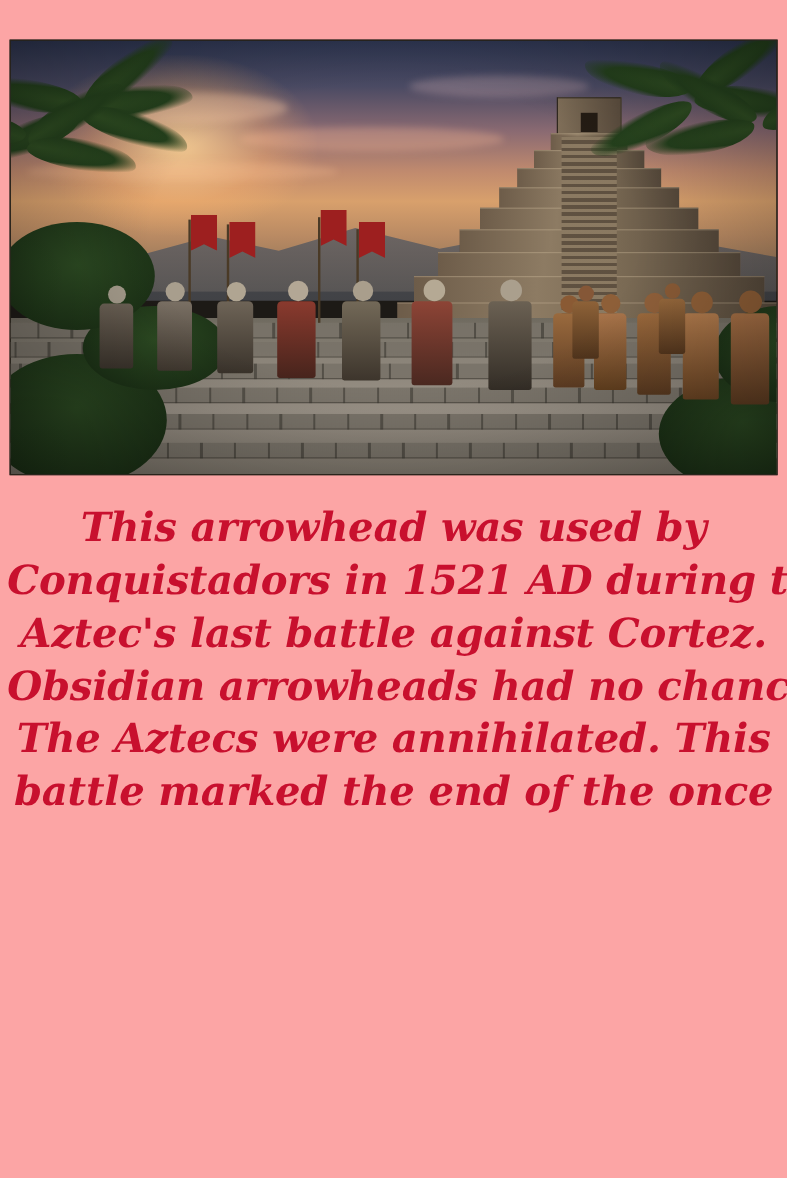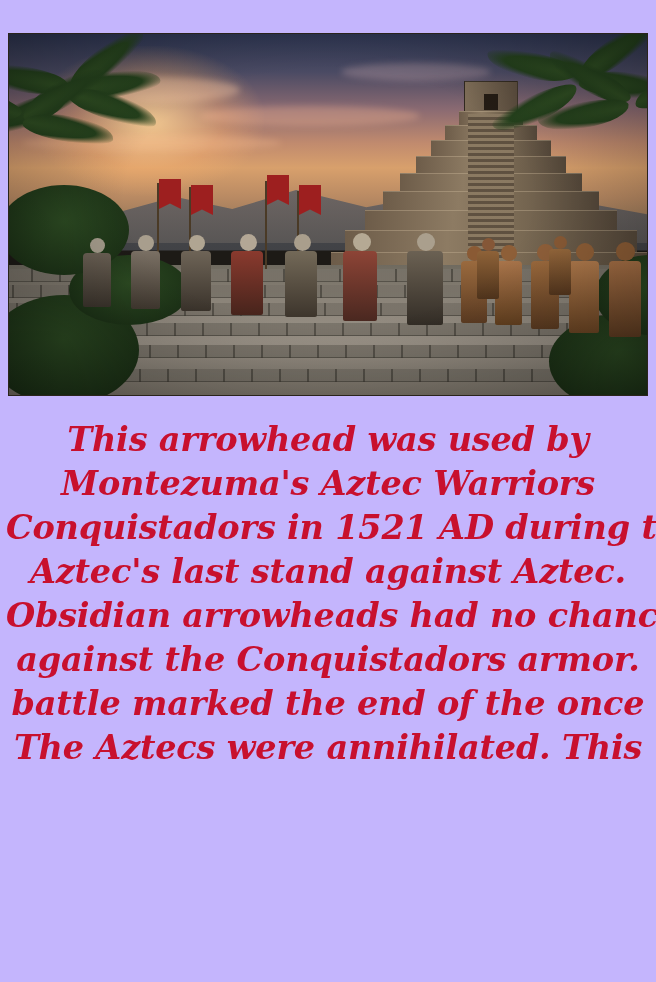--- a/index.html
+++ b/index.html
@@ -10,21 +10,21 @@
   body {
     width: 656px;
     height: 982px;
     font-family: "Liberation Serif", serif;
     overflow: hidden;
   }
   .card {
     position: relative;
     width: 656px;
     height: 982px;
-    background: #c4b5fd;
+    background: #fca5a5;
     box-sizing: border-box;
     padding-left: 48px;
   }
 
   
   .illustration {
     position: absolute;
     left: 8px;
     top: 33px;
     width: 640px;
@@ -360,22 +360,20 @@
         <div class="body" style="width:22px; height:46px; background:linear-gradient(to bottom,#96683c,#54361d);"></div>
         <div class="head" style="left:5px; bottom:46px; width:13px; height:13px; background:#8a5b36;"></div>
       </div>
 
       <div class="vignette"></div>
     </div>
   </div>
 
   <div class="caption">
     <span>This arrowhead was used by</span>
-    <span>Montezuma's Aztec Warriors</span>
     <span>Conquistadors in 1521 AD during the</span>
-    <span>Aztec's last stand against Aztec.</span>
+    <span>Aztec's last battle against Cortez.</span>
     <span>Obsidian arrowheads had no chance</span>
-    <span>against the Conquistadors armor.</span>
+    <span>The Aztecs were annihilated. This</span>
     <span>battle marked the end of the once</span>
-    <span>The Aztecs were annihilated. This</span>
   </div>
 
 </div>
 
 </body></html>

